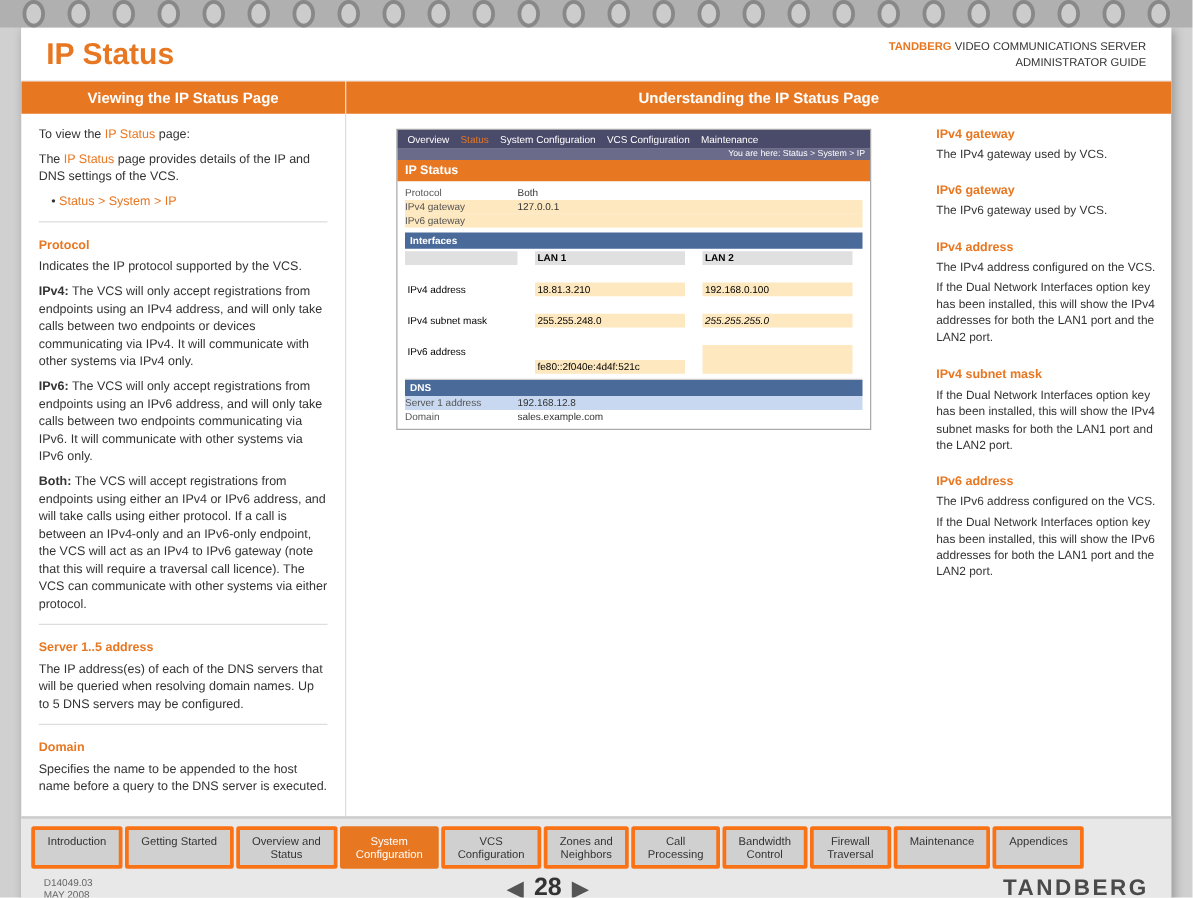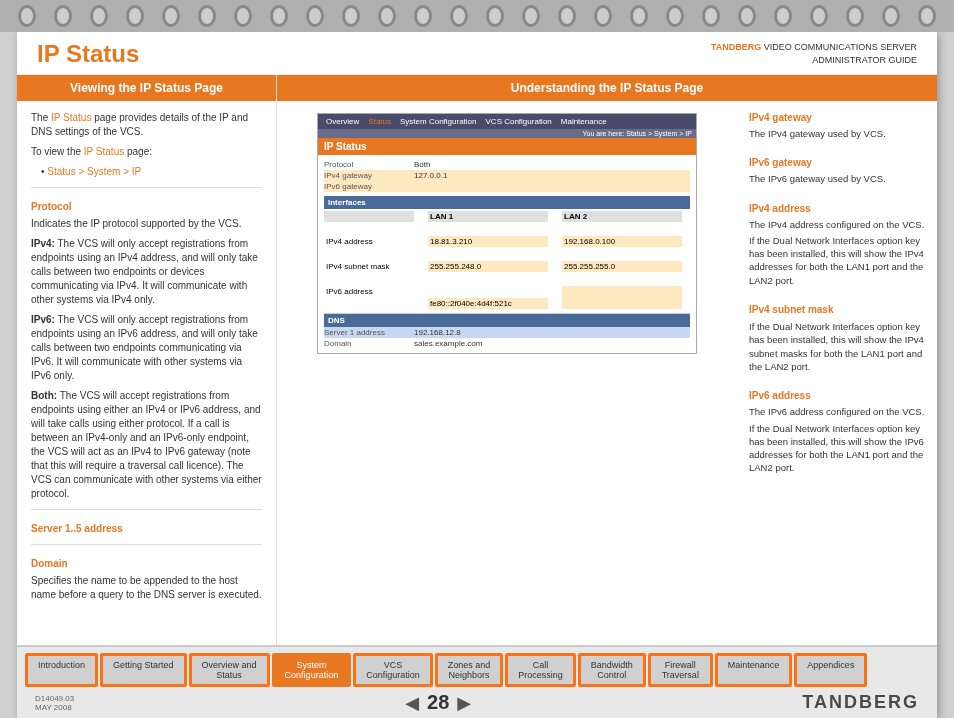--- a/index.html
+++ b/index.html
@@ -388,24 +388,24 @@
       <div>ADMINISTRATOR GUIDE</div>
     </div>
   </div>
 
   <div class="content-area">
 
     <div class="left-panel">
       <div class="left-panel-header">Viewing the IP Status Page</div>
       <div class="left-panel-body">
         <p class="para">
-          The <span class="link-text">IP Status</span> page provides details of the IP and DNS settings of the VCS.
+          To view the <span class="link-text">IP Status</span> page:
         </p>
         <p class="para">
-          To view the <span class="link-text">IP Status</span> page:
+          The <span class="link-text">IP Status</span> page provides details of the IP and DNS settings of the VCS.
         </p>
         <div class="bullet-item">
           <span class="link-text">Status &gt; System &gt; IP</span>
         </div>
 
         <div class="sep-line"></div>
 
         <div class="section-title">Protocol</div>
         <p class="para">Indicates the IP protocol supported by the VCS.</p>
         <p class="para">
@@ -414,20 +414,21 @@
         <p class="para">
           <strong>IPv6:</strong> The VCS will only accept registrations from endpoints using an IPv6 address, and will only take calls between two endpoints communicating via IPv6. It will communicate with other systems via IPv6 only.
         </p>
         <p class="para">
           <strong>Both:</strong> The VCS will accept registrations from endpoints using either an IPv4 or IPv6 address, and will take calls using either protocol. If a call is between an IPv4-only and an IPv6-only endpoint, the VCS will act as an IPv4 to IPv6 gateway (note that this will require a traversal call licence). The VCS can communicate with other systems via either protocol.
         </p>
 
         <div class="sep-line"></div>
 
         <div class="section-title">Server 1..5 address</div>
+        <p class="para">The IP address(es) of each of the DNS servers that will be queried when resolving domain names. Up to 5 DNS servers may be configured.</p>
 
         <div class="sep-line"></div>
 
         <div class="section-title">Domain</div>
         <p class="para">Specifies the name to be appended to the host name before a query to the DNS server is executed.</p>
       </div>
     </div>
 
     <div class="right-panel">
       <div class="right-panel-header">Understanding the IP Status Page</div>
@@ -464,21 +465,21 @@
                 <div class="col-header cell"></div>
                 <div class="col-header cell">LAN 1</div>
                 <div class="col-header cell">LAN 2</div>
 
                 <div class="cell">IPv4 address</div>
                 <div class="cell" style="background:#fde8c0;">18.81.3.210</div>
                 <div class="cell" style="background:#fde8c0;">192.168.0.100</div>
 
                 <div class="cell">IPv4 subnet mask</div>
                 <div class="cell" style="background:#fde8c0;">255.255.248.0</div>
-                <div class="cell" style="background:#fde8c0;">255.255.255.0</div>
+                <div class="cell" style="background:#fde8c0;font-style:italic;">255.255.255.0</div>
 
                 <div class="cell">IPv6 address</div>
                 <div class="cell" style="background:#fde8c0;margin-top:12px;">fe80::2f040e:4d4f:521c</div>
                 <div class="cell" style="background:#fde8c0;"></div>
               </div>
 
               <div class="ss-server-section">
                 <div class="ss-server-header">DNS</div>
                 <div class="ss-row ss-highlight-row">
                   <span class="ss-label">Server 1 address</span>

